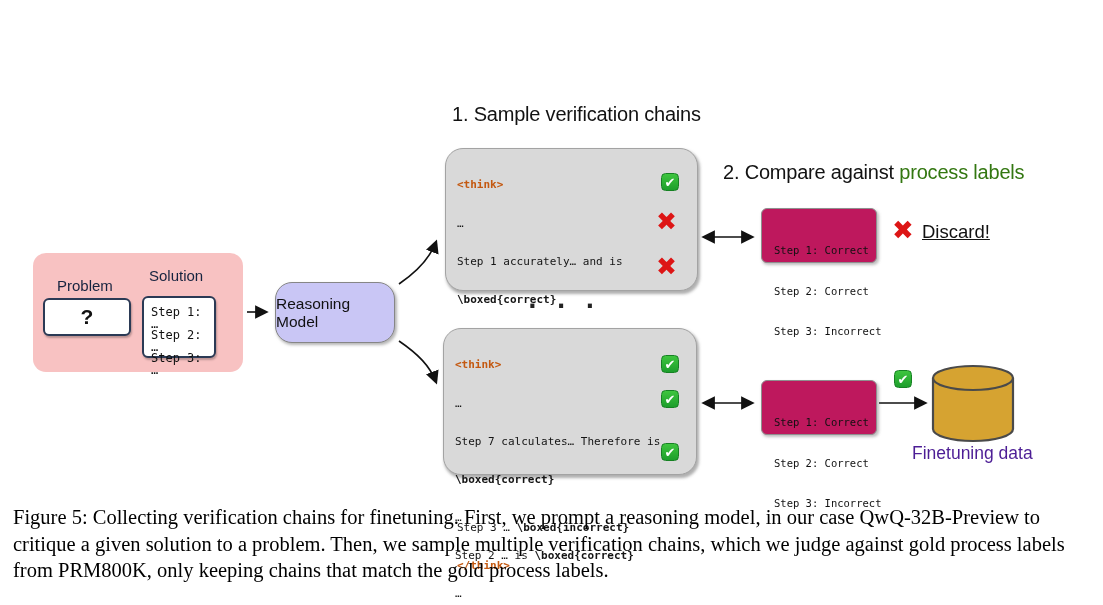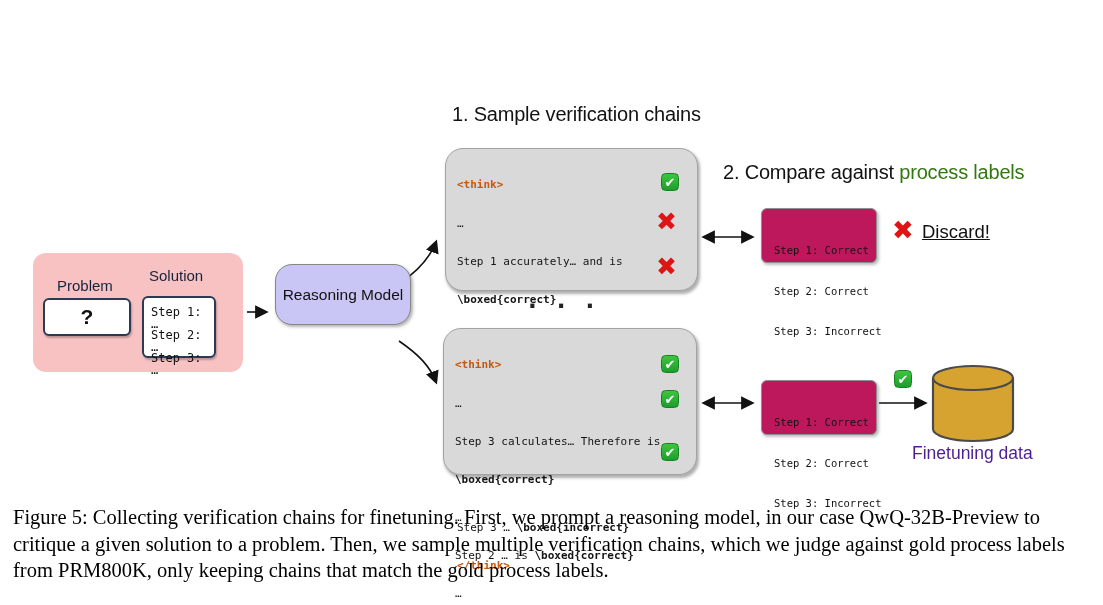--- a/index.html
+++ b/index.html
@@ -24,21 +24,21 @@
   .problem-label { left:57px; top:277px; }
   .solution-label { left:149px; top:267px;text-align:center; }
   .white-box { position:absolute; background:#ffffff; border:2.5px solid #2b3a55;
     border-radius:6px; box-shadow:1px 2px 2px rgba(0,0,0,0.25); }
   .q-box { left:43px; top:298px; width:88px; height:38px; display:flex; align-items:center; justify-content:center;
     font-size:21px; font-weight:bold; color:#111; }
   .sol-box { left:142px; top:296px; width:74px; height:62px; padding:9px 0 0 7px;
     font-family:"DejaVu Sans Mono", monospace; font-size:12px; line-height:11.5px; color:#111; }
 
   
-  .rm-box { position:absolute; left:275px; top:264px; width:136px; height:61px;
+  .rm-box { position:absolute; left:275px; top:282px; width:120px; height:61px;
     background:#c9c6f5; border:1.5px solid #868686; border-radius:17px;
     display:flex; align-items:center; justify-content:center; font-size:15.5px; color:#111;
     box-shadow:1.5px 2px 3px rgba(110,110,110,0.5); }
 
   
   .chain-box { position:absolute; background:#d9d9d9; border:1px solid #a3a3a3; border-radius:18px;
     box-shadow:1.5px 2.5px 3px rgba(110,110,110,0.55);
     font-family:"DejaVu Sans Mono", monospace; font-size:11px; line-height:12.7px; color:#141414;
     padding:5px 0 0 11px; white-space:pre; }
   .chain1 { left:445px; top:148px; width:253px; height:143px; }
@@ -120,21 +120,21 @@
     <div>…</div>
     <div>..</div>
     <div class="gap"></div>
     <div><span>Step 3 … </span><span class="bold">\boxed{incorrect}</span></div>
     <div class="tag">&lt;/think&gt;</div>
   </div>
 
   <div class="chain-box chain2">
     <div class="tag">&lt;think&gt;</div>
     <div>…</div>
-    <div>Step 3 calculates… Therefore is</div>
+    <div>Step 7 calculates… Therefore is</div>
     <div class="bold">\boxed{correct}</div>
     <div>…</div>
     <div><span>Step 2 … is </span><span class="bold">\boxed{correct}</span></div>
     <div>…</div>
     
     
     
     
   </div>
 

